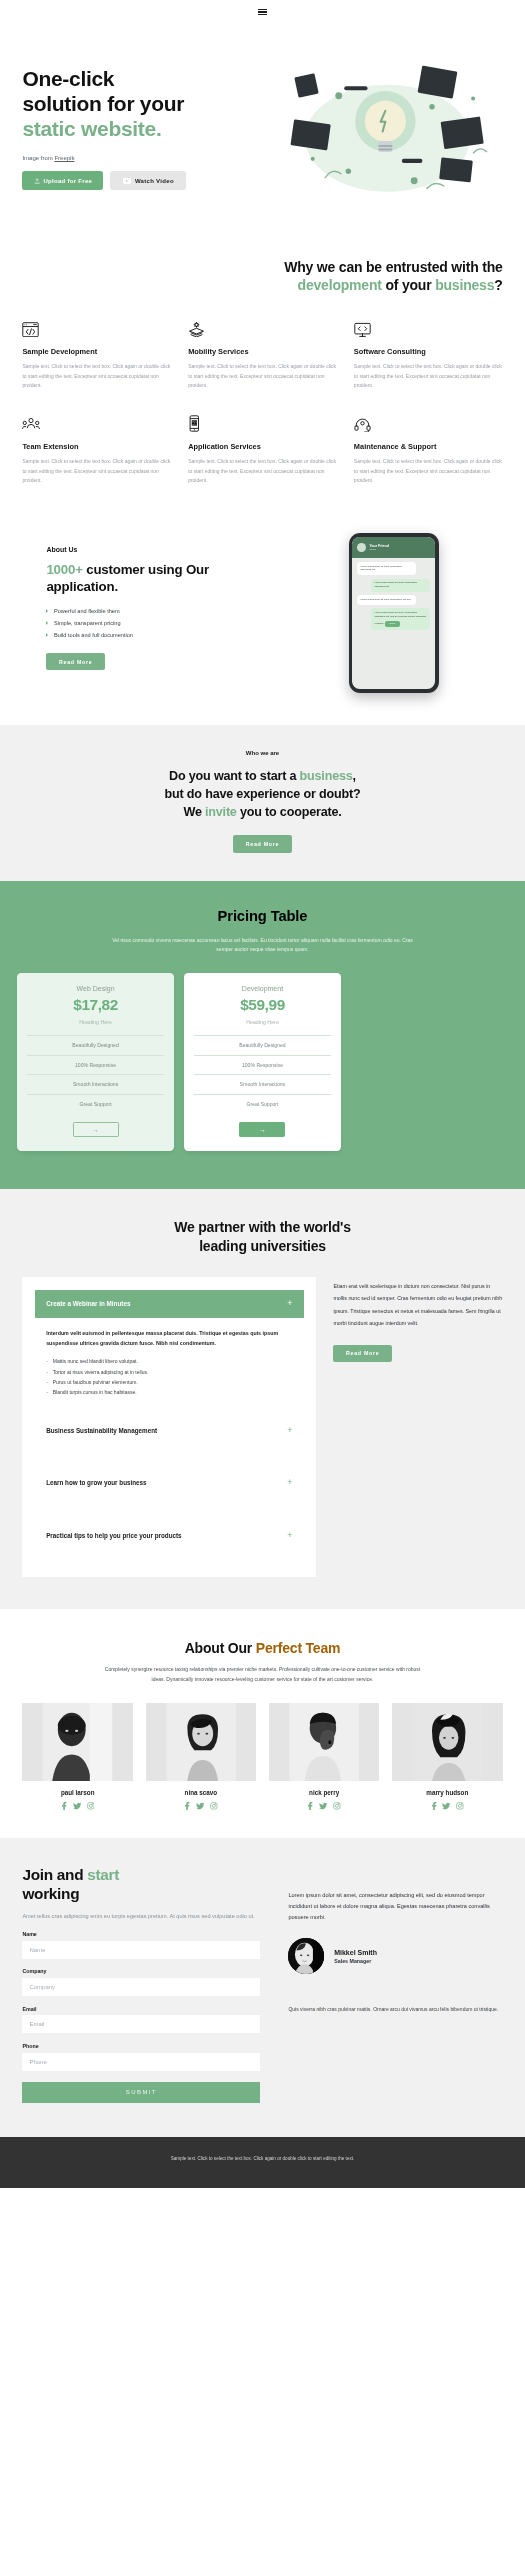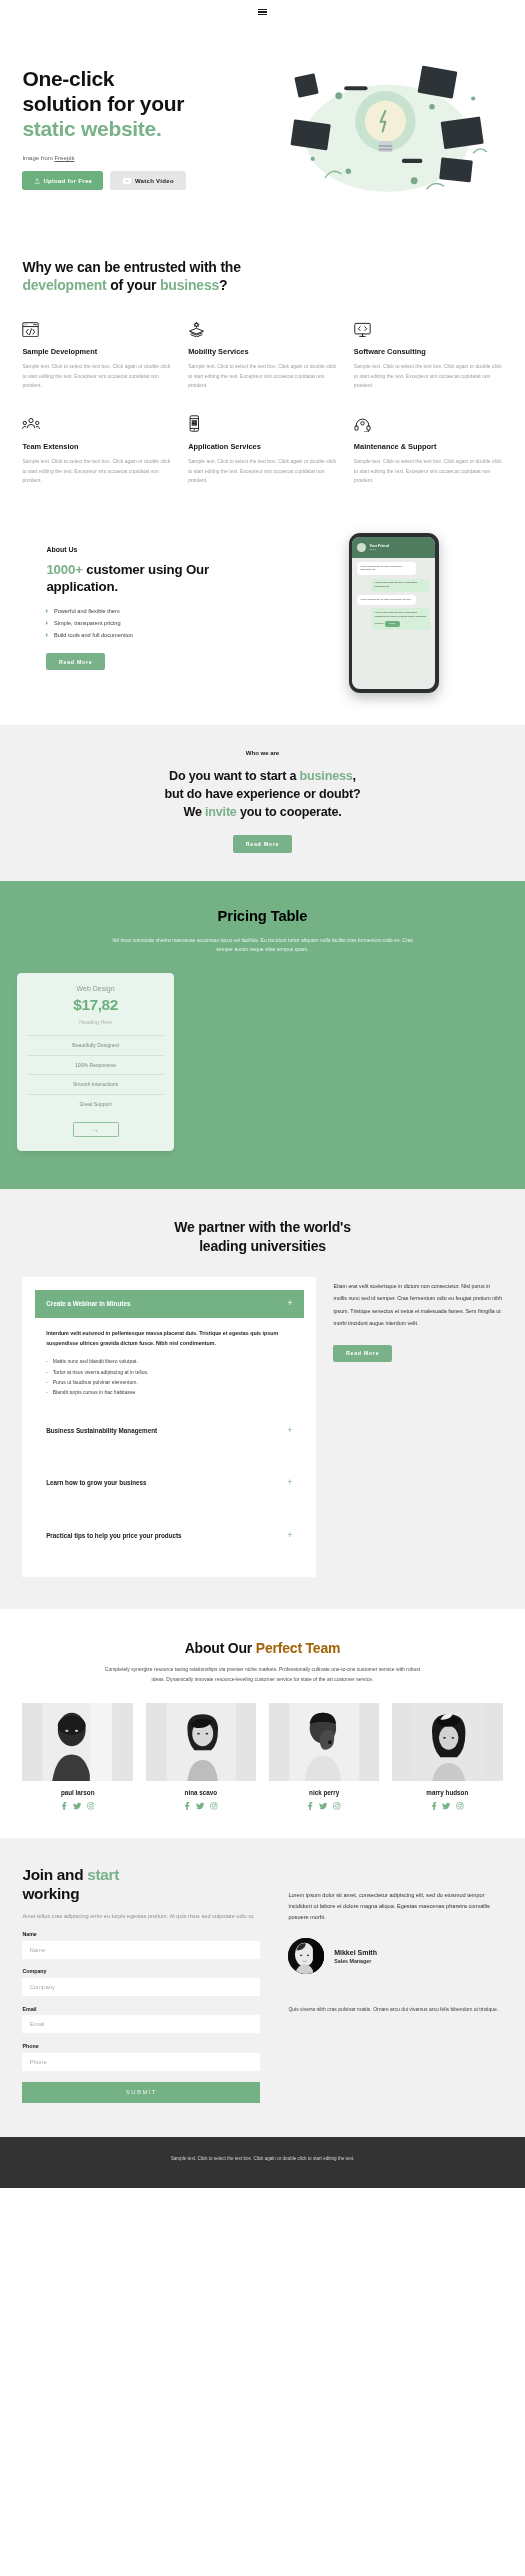--- a/index.html
+++ b/index.html
@@ -84,21 +84,21 @@
   }
   .hero-art { flex: 1; position: relative; height: 140px; }
   .sec-title {
     font-size: 14px;
     font-weight: 800;
     line-height: 1.3;
     letter-spacing: -0.2px;
     color: #121212;
   }
   .sec-title .accent { color: #79b189; }
-  .center { text-align: left; }
+  .center { text-align: right; }
 
   
   .features-wrap { padding: 34px 22.4px 24px; }
   .features-grid {
     display: grid;
     grid-template-columns: repeat(3, 1fr);
     column-gap: 17px;
     row-gap: 24px;
     margin-top: 25px;
   }
@@ -579,20 +579,32 @@
         <div class="pc-sub">Heading Here</div>
         <ul class="pc-feats">
           <li>Beautifully Designed</li>
           <li>100% Responsive</li>
           <li>Smooth Interactions</li>
           <li>Great Support</li>
         </ul>
         <button class="pc-btn">→</button>
       </div>
 
+      <div class="price-card featured">
+        <div class="pc-name">Development</div>
+        <div class="pc-price">$59,99</div>
+        <div class="pc-sub">Heading Here</div>
+        <ul class="pc-feats">
+          <li>Beautifully Designed</li>
+          <li>100% Responsive</li>
+          <li>Smooth Interactions</li>
+          <li>Great Support</li>
+        </ul>
+        <button class="pc-btn">→</button>
+      </div>
 
 
     </div>
   </section>
 
   <section class="unis">
     <h2>
       <span>We partner with the world's</span><br>
       <span>leading universities</span>
     </h2>

